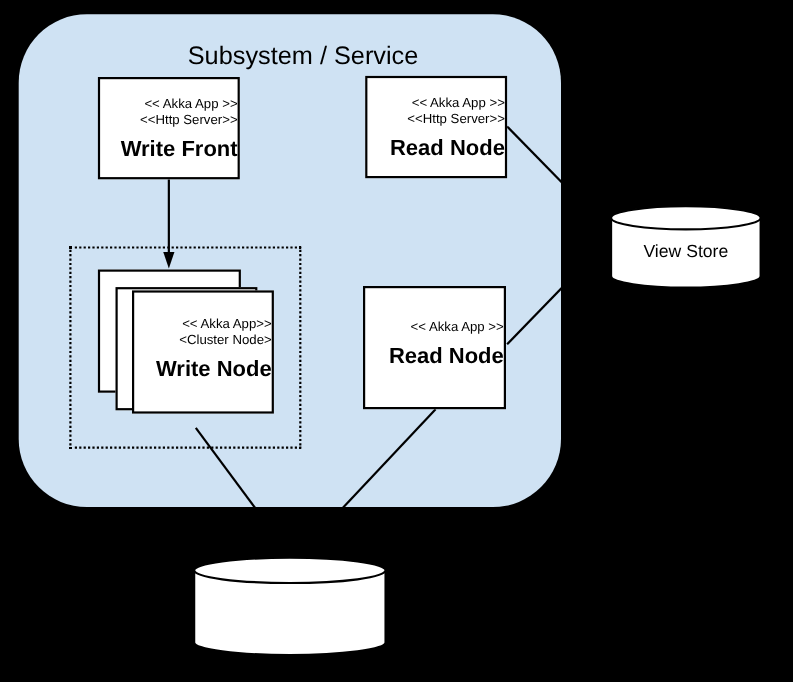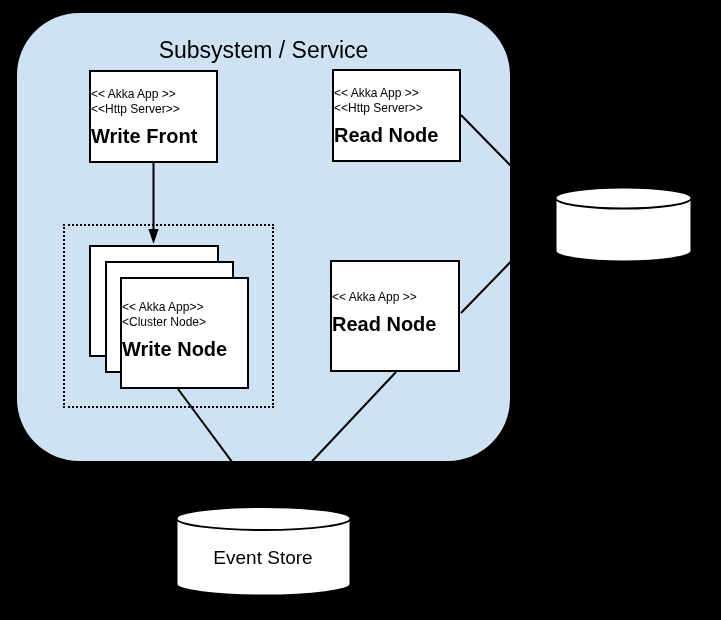--- a/index.html
+++ b/index.html
@@ -20,21 +20,21 @@
     position: absolute;
     left: 17px;
     top: 13px;
     width: 493px;
     height: 448px;
     background: #cfe2f3;
     border-radius: 62px;
   }
   .subsystem-title {
     position: absolute;
-    left: 0;
+    left: 12px;
     top: 24px;
     width: 493px;
     text-align: center;
     font-size: 23px;
     line-height: 1.2;
     color: #000000;
   }
   .overlay {
     position: absolute;
     left: 0;
@@ -54,40 +54,40 @@
   }
   .node, .stack-box {
     position: absolute;
     background: #ffffff;
     border: 2px solid #000000;
     box-sizing: border-box;
   }
   .node {
     display: flex;
     flex-direction: column;
-    align-items: flex-start;
+    align-items: flex-end;
     justify-content: center;
     text-align: center;
   }
   .stereo {
     font-size: 12px;
     line-height: 15px;
     white-space: nowrap;
   }
   .node-name {
     font-size: 20px;
     font-weight: bold;
     line-height: 20px;
     margin-top: 9px;
     white-space: nowrap;
   }
   .write-front { left: 89px;  top: 70px;  width: 129px; height: 93px; }
   .read-front  { left: 332px; top: 69px;  width: 129px; height: 93px; }
   .read-back   { left: 330px; top: 260px; width: 130px; height: 112px; padding-bottom: 8px; }
-  .write-back  { left: 120px; top: 277px; width: 129px; height: 112px; padding-bottom: 8px; }
+  .write-back  { left: 120px; top: 264px; width: 129px; height: 112px; padding-bottom: 8px; }
   .stack-back   { left: 89px;  top: 245px; width: 130px; height: 112px; }
   .stack-middle { left: 105px; top: 261px; width: 129px; height: 112px; }
   .store-label {
     position: absolute;
     text-align: center;
     white-space: nowrap;
     color: #000000;
   }
   .view-store-label {
     left: 555px;
@@ -158,16 +158,16 @@
     <div class="stereo">&lt;&lt; Akka App &gt;&gt;</div>
     <div class="stereo">&lt;&lt;Http Server&gt;&gt;</div>
     <div class="node-name">Read Node</div>
   </div>
 
   <div class="node read-back">
     <div class="stereo">&lt;&lt; Akka App &gt;&gt;</div>
     <div class="node-name">Read Node</div>
   </div>
 
+  <div class="store-label view-store-label">View Store</div>
 
-  <div class="store-label event-store-label">Event Store</div>
 
 </div>
 
 </body></html>

